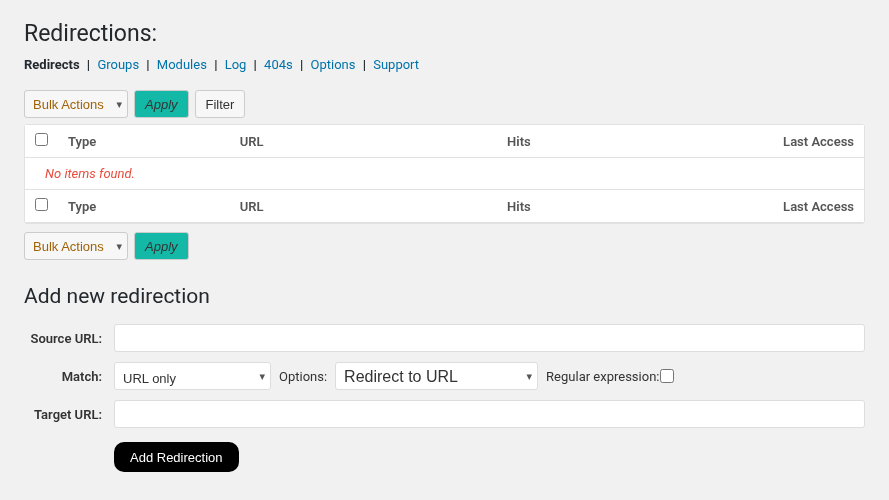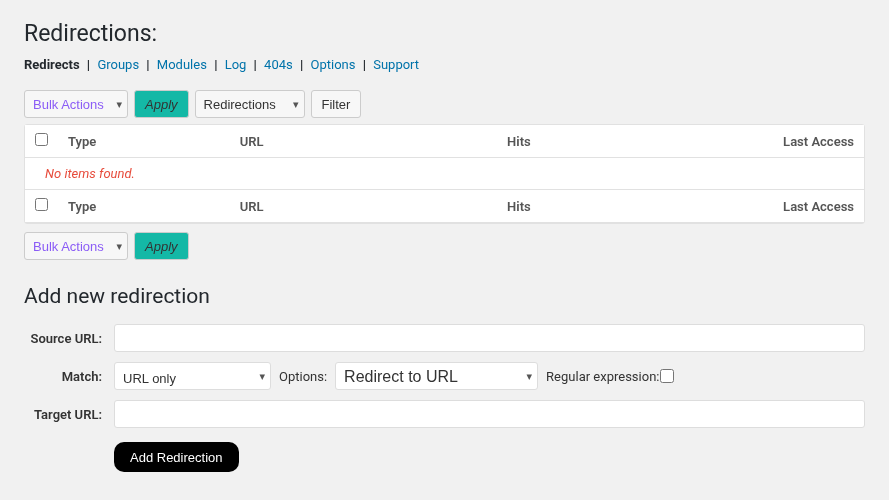--- a/index.html
+++ b/index.html
@@ -43,21 +43,21 @@
       display: inline-block;
     }
     .select-wrap select {
       appearance: none;
       -webkit-appearance: none;
       background: #f7f7f7;
       border: 1px solid #ccc;
       border-radius: 3px;
       padding: 4px 22px 4px 8px;
       font-size: 13px;
-      color: #8b5cf6;
+      color: #a16207;
       cursor: pointer;
       height: 28px;
     }
     .select-wrap::after {
       content: "▾";
       position: absolute;
       right: 6px;
       top: 50%;
       transform: translateY(-50%);
       pointer-events: none;
@@ -288,25 +288,20 @@
   <a href="#">Support</a>
 </div>
 
 <div class="toolbar">
   <div class="select-wrap">
     <select>
       <option>Bulk Actions</option>
     </select>
   </div>
   <button class="apply-btn">Apply</button>
-  <div class="redirections-select-wrap">
-    <select>
-      <option>Redirections</option>
-    </select>
-  </div>
   <button class="filter-btn">Filter</button>
 </div>
 
 <div class="table-wrap">
   <table>
     <thead>
       <tr>
         <th class="col-check">
           <input type="checkbox" style="">
         </th>

